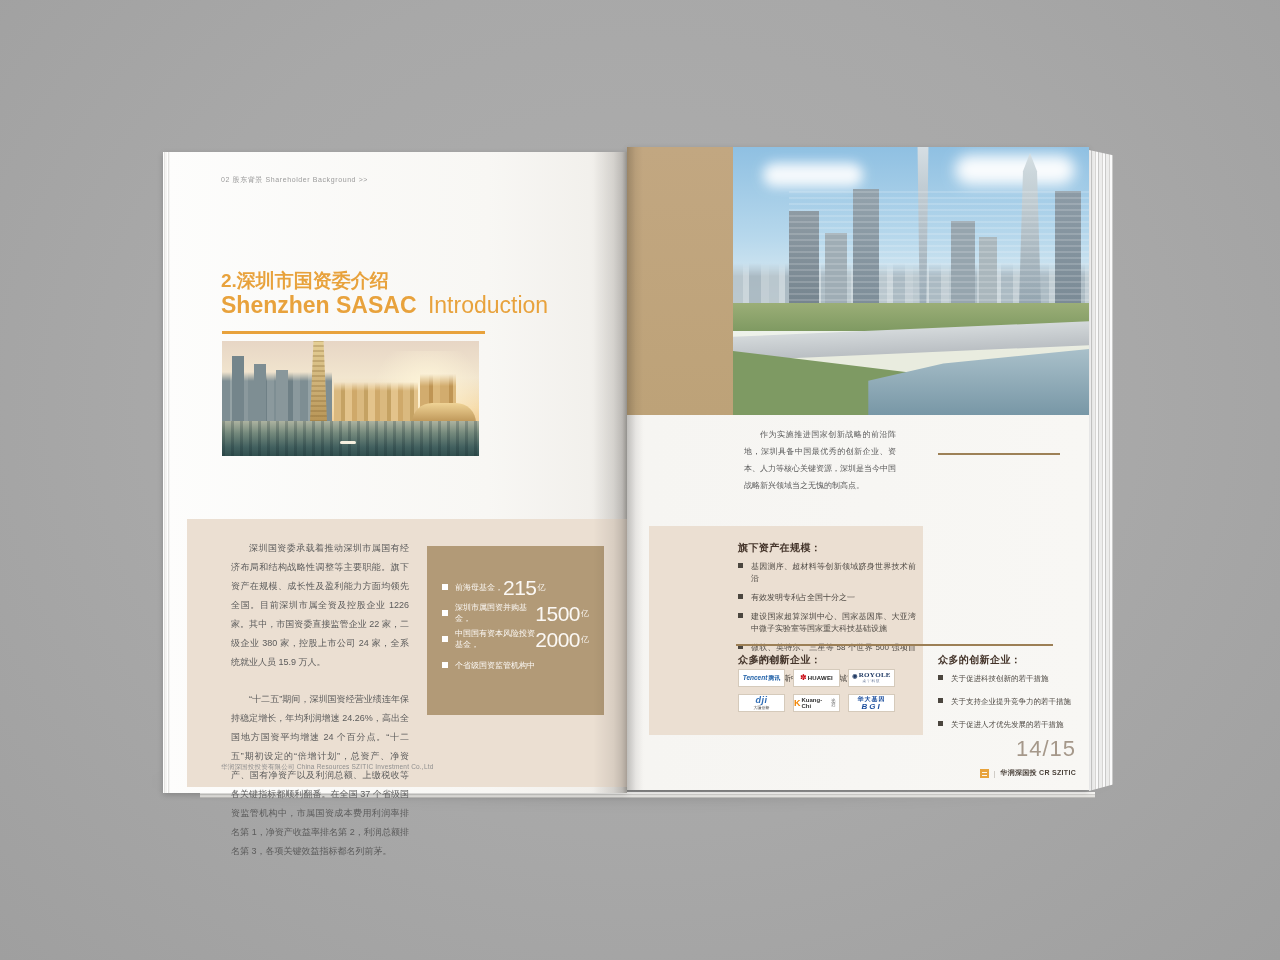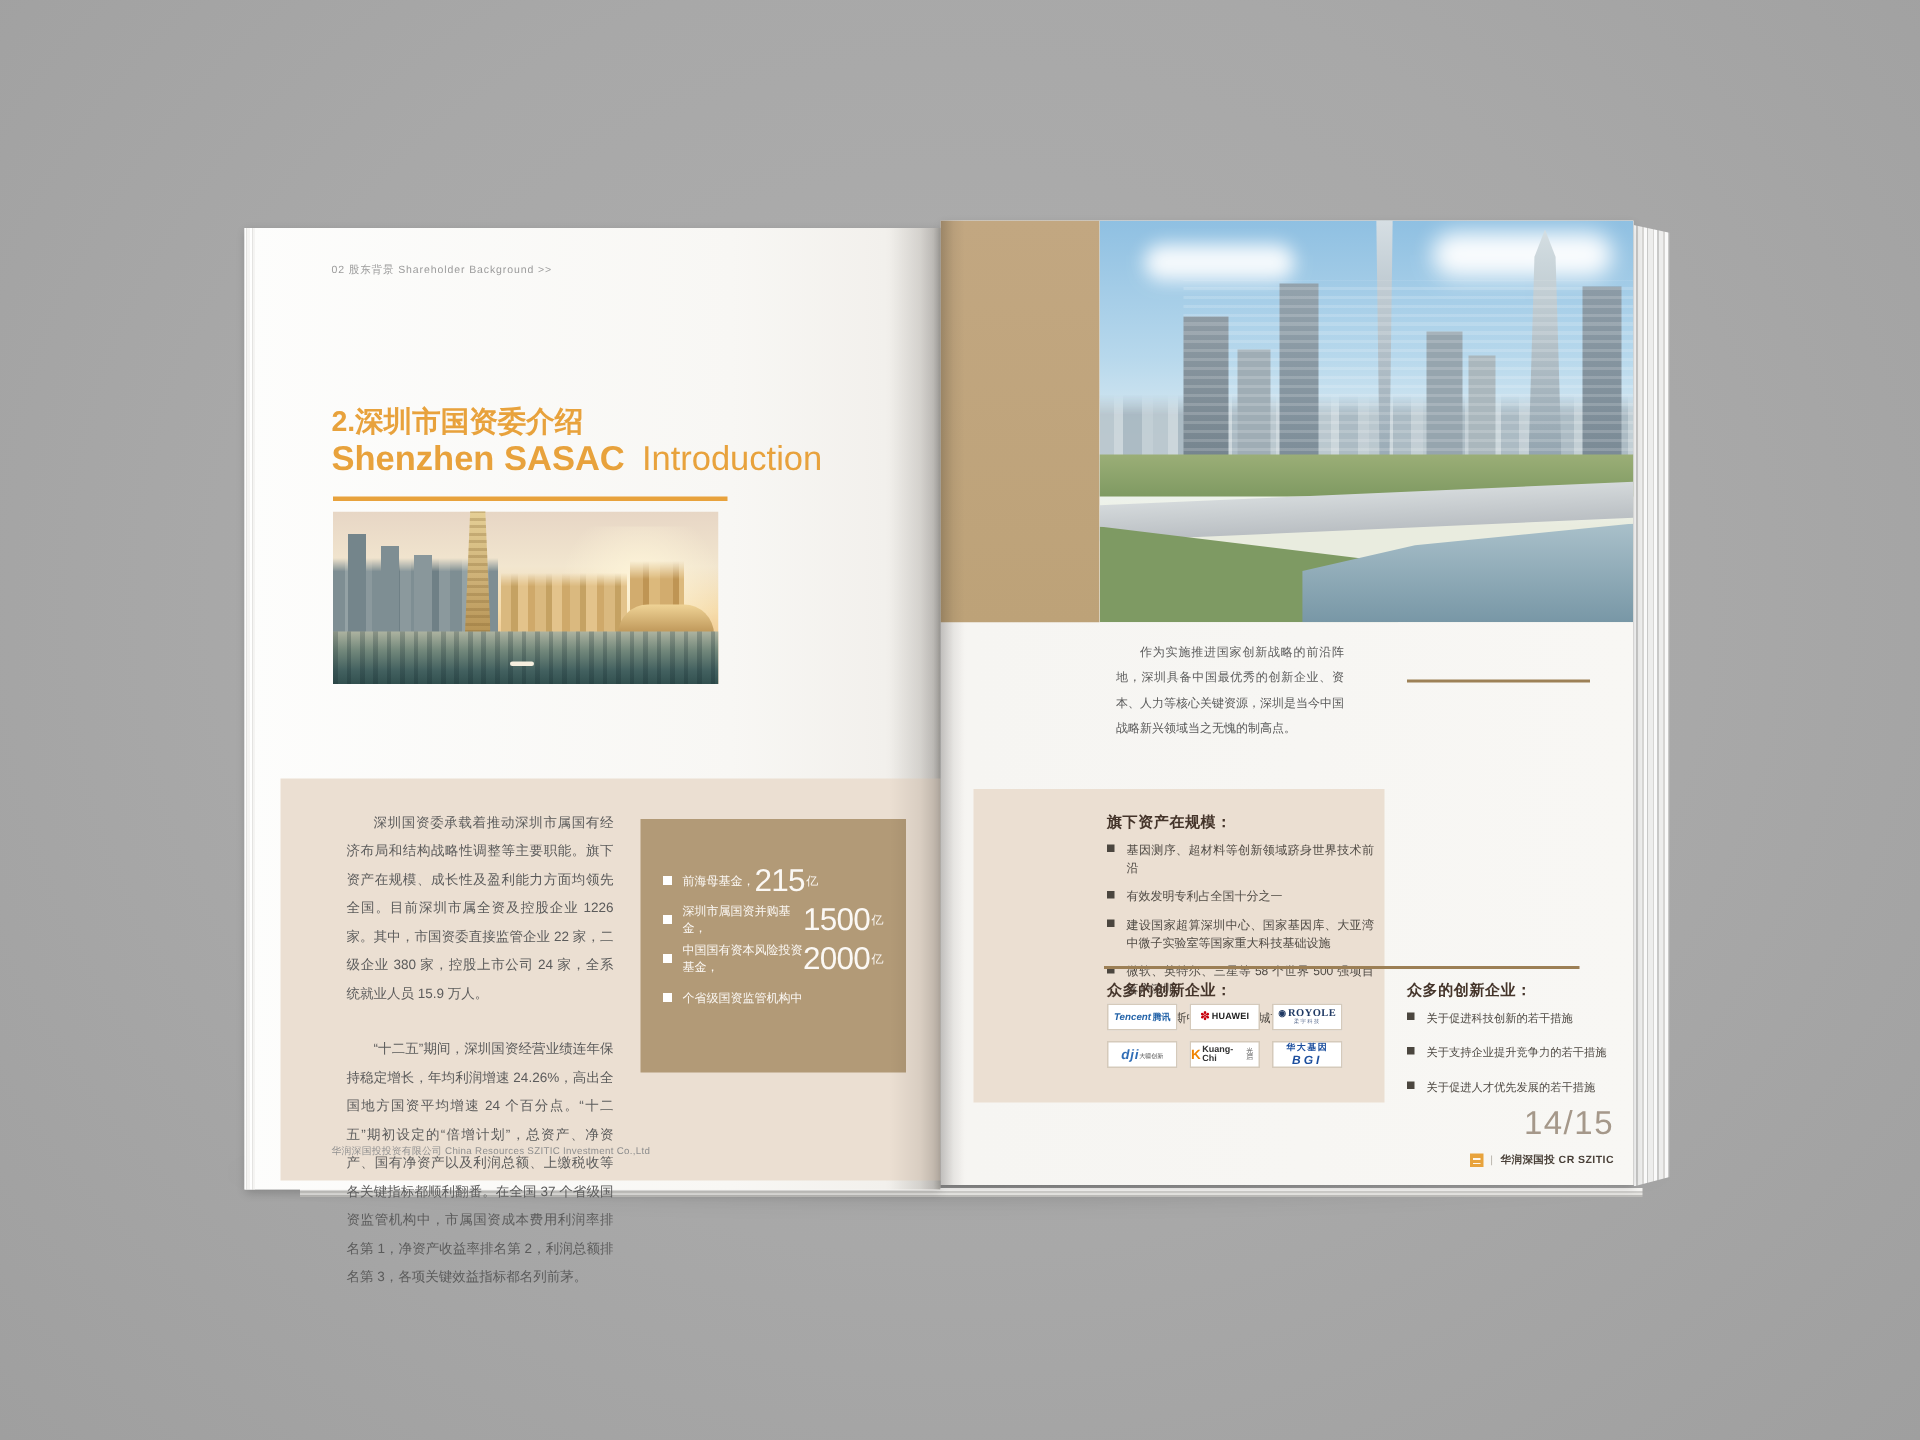--- a/index.html
+++ b/index.html
@@ -139,21 +139,21 @@
   .logo-grid{position:absolute;left:111px;top:522px;display:grid;grid-template-columns:repeat(3,47px);grid-auto-rows:18px;gap:7px 8px;}
   .logo-box{background:#ffffff;border:1px solid #d5cabb;display:flex;align-items:center;justify-content:center;overflow:hidden;}
   .lg-tencent{font-size:6.5px;font-weight:700;font-style:italic;color:#2262a8;}
   .lg-tencent .cn{font-style:normal;font-size:6px;margin-left:1px;}
   .lg-hw-icon{color:#c7000b;font-size:8px;margin-right:1px;line-height:1;}
   .lg-huawei{font-size:6px;font-weight:700;color:#222222;letter-spacing:.2px;}
   .lg-royole{font-family:"Liberation Serif",serif;font-weight:700;color:#203a64;font-size:7px;letter-spacing:.3px;display:flex;flex-direction:column;align-items:center;line-height:1;text-align:right;}
   .lg-royole .sub{font-family:"Liberation Sans",sans-serif;font-weight:400;font-size:3.5px;letter-spacing:1px;margin-top:1px;color:#56688c;}
   .lg-royole .row{display:flex;align-items:center;gap:1px;}
   .lg-royole .circ{font-size:6px;}
-  .lg-dji{display:flex;flex-direction:row;align-items:center;line-height:1;color:#2f6db6;}
+  .lg-dji{display:flex;flex-direction:column;align-items:center;line-height:1;color:#2f6db6;}
   .lg-dji .en{font-size:9px;font-weight:700;font-style:italic;letter-spacing:.5px;}
   .lg-dji .cn{font-size:4px;margin-top:1px;color:#4a4a4a;}
   .lg-kc{display:flex;align-items:center;line-height:1;}
   .lg-kc .k{color:#f08300;font-weight:700;font-size:9px;}
   .lg-kc .en{font-size:6px;font-weight:700;color:#333333;margin-left:1px;}
   .lg-kc .cn{font-size:4.5px;color:#555555;margin-left:2px;}
   .lg-bgi{display:flex;flex-direction:column;align-items:center;line-height:1;color:#1d4f9e;}
   .lg-bgi .cn{font-size:6px;font-weight:700;letter-spacing:1px;}
   .lg-bgi .en{font-size:8px;font-weight:700;font-style:italic;letter-spacing:2px;margin-top:1px;}
 

